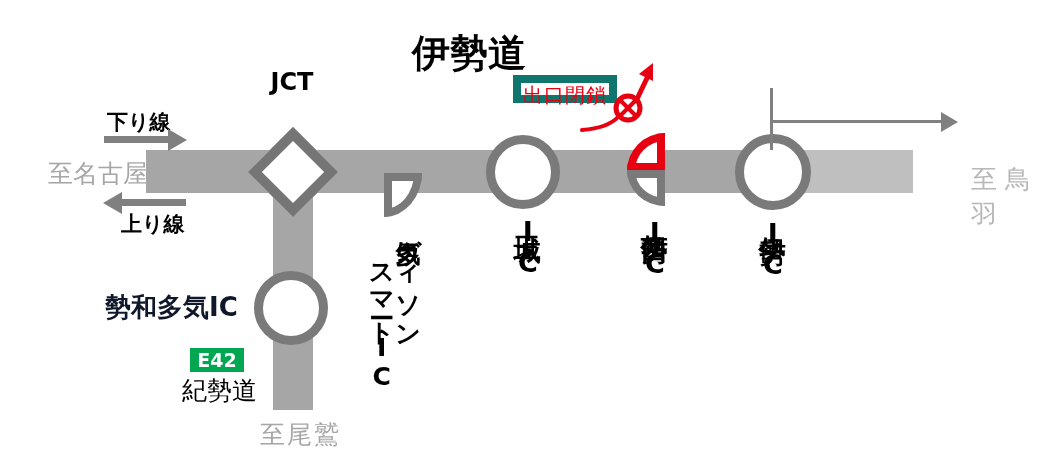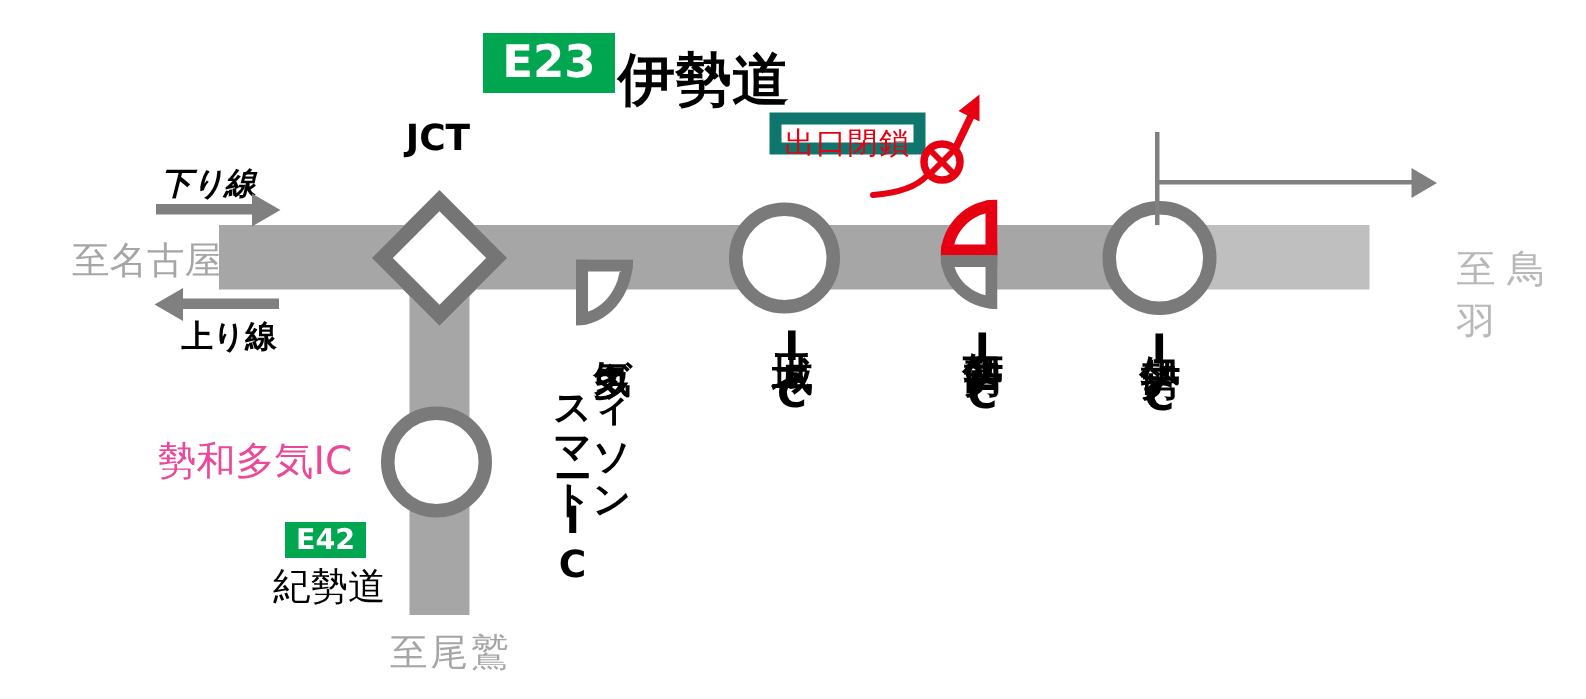--- a/index.html
+++ b/index.html
@@ -16,21 +16,21 @@
   .title-badge{position:absolute;left:322px;top:22px;width:88px;height:40px;background:#00A650;
     color:#fff;font-size:30px;font-weight:bold;text-align:center;line-height:40px;}
   .title-name{position:absolute;left:412px;top:28px;font-size:38px;font-weight:bold;color:#000;}
 
   
   .jct-diamond{position:absolute;left:261px;top:140px;width:64px;height:64px;box-sizing:border-box;
     border:10px solid #757575;background:#fff;transform:rotate(45deg);}
   .jct-label{position:absolute;left:232px;top:69px;width:120px;text-align:center;
     font-weight:bold;color:#000;}
   .jct-label .l1{font-size:27px;line-height:30px;display:block;}
-  .jct-label .l2{font-size:24px;line-height:26px;display:block;margin-top:10px;}
+  .jct-label .l2{font-size:24px;line-height:26px;display:block;}
 
   
   .ic-circle{position:absolute;box-sizing:border-box;border:9px solid #7a7a7a;background:#fff;border-radius:50%;}
   .circle-tamaki{left:486px;top:135px;width:74px;height:74px;}
   .circle-ise{left:735px;top:134px;width:76px;height:76px;}
   .circle-sewataki{left:254px;top:271px;width:74px;height:74px;}
 
   
   .smart-ic{position:absolute;left:384px;top:173px;width:38px;height:44px;box-sizing:border-box;
     border:8px solid #7a7a7a;background:#fff;border-radius:0 0 100% 0;}
@@ -42,21 +42,21 @@
     border:8px solid #7a7a7a;background:#fff;border-radius:0 0 0 100%;}
 
   
   .closure-box{position:absolute;left:513px;top:75px;width:104px;height:28px;box-sizing:border-box;
     border:8px solid #0f766e;color:#E60012;font-size:20px;line-height:24px;text-align:center;
     letter-spacing:1px;background:#fff;}
   .closure-svg{position:absolute;left:555px;top:50px;}
 
   
   .lbl-line{position:absolute;font-size:21px;font-weight:bold;color:#000;}
-  .lbl-down{left:107px;top:108px;font-style:italic;}
+  .lbl-down{left:107px;top:108px;}
   .lbl-up{left:121px;top:210px;font-family:Liberation Mono, monospace;}
   .arrow-shaft{position:absolute;background:#808080;height:7px;}
   .shaft-down{left:104px;top:136px;width:64px;}
   .shaft-up{left:122px;top:199px;width:64px;}
   .tri{position:absolute;width:0;height:0;}
   .tri-right{left:168px;top:129px;border-top:11px solid transparent;border-bottom:11px solid transparent;
     border-left:19px solid #808080;}
   .tri-left{left:103px;top:192px;border-top:11px solid transparent;border-bottom:11px solid transparent;
     border-right:19px solid #808080;}
 
@@ -67,21 +67,21 @@
   .to-owase{left:260px;top:418px;letter-spacing:2px;}
 
   
   .tobaline-v{position:absolute;left:770px;top:88px;width:3px;height:62px;background:#808080;}
   .tobaline-h{position:absolute;left:771px;top:120px;width:172px;height:3px;background:#808080;}
   .tobaline-head{position:absolute;left:941px;top:112px;width:0;height:0;
     border-top:10px solid transparent;border-bottom:10px solid transparent;border-left:17px solid #808080;}
   .tobaline-label{position:absolute;left:780px;top:99px;font-size:18px;color:#000;}
 
   
-  .lbl-sewataki-ic{position:absolute;left:105px;top:290px;font-size:26px;font-weight:normal;color:#ec4899;}
+  .lbl-sewataki-ic{position:absolute;left:105px;top:290px;font-size:26px;font-weight:bold;color:#0f172a;}
 
   
   .e42-badge{position:absolute;left:190px;top:348px;width:54px;height:24px;background:#00A650;
     color:#fff;font-size:19px;font-weight:bold;text-align:center;line-height:24px;}
   .lbl-kisei{position:absolute;left:182px;top:374px;font-size:25px;font-weight:normal;color:#000;}
 
   
   .v-label{position:absolute;writing-mode:vertical-rl;text-orientation:mixed;
     font-weight:bold;color:#000;font-size:27px;line-height:1.05;letter-spacing:1px;}
   .v-label .upright{text-orientation:upright;letter-spacing:0;}
@@ -94,21 +94,20 @@
 </style>
 </head>
 <body>
 
 <div class="stage">
 
   <div class="road road-main-dark"></div>
   <div class="road road-main-light"></div>
   <div class="road road-branch"></div>
 
-  <div class="title-badge">E23</div>
   <div class="title-name">伊勢道</div>
 
   <div class="lbl-line lbl-down">下り線</div>
   <div class="arrow-shaft shaft-down"></div>
   <div class="tri tri-right"></div>
   <div class="lbl-line lbl-up">上り線</div>
   <div class="arrow-shaft shaft-up"></div>
   <div class="tri tri-left"></div>
 
   <div class="to-label to-nagoya">至名古屋</div>

